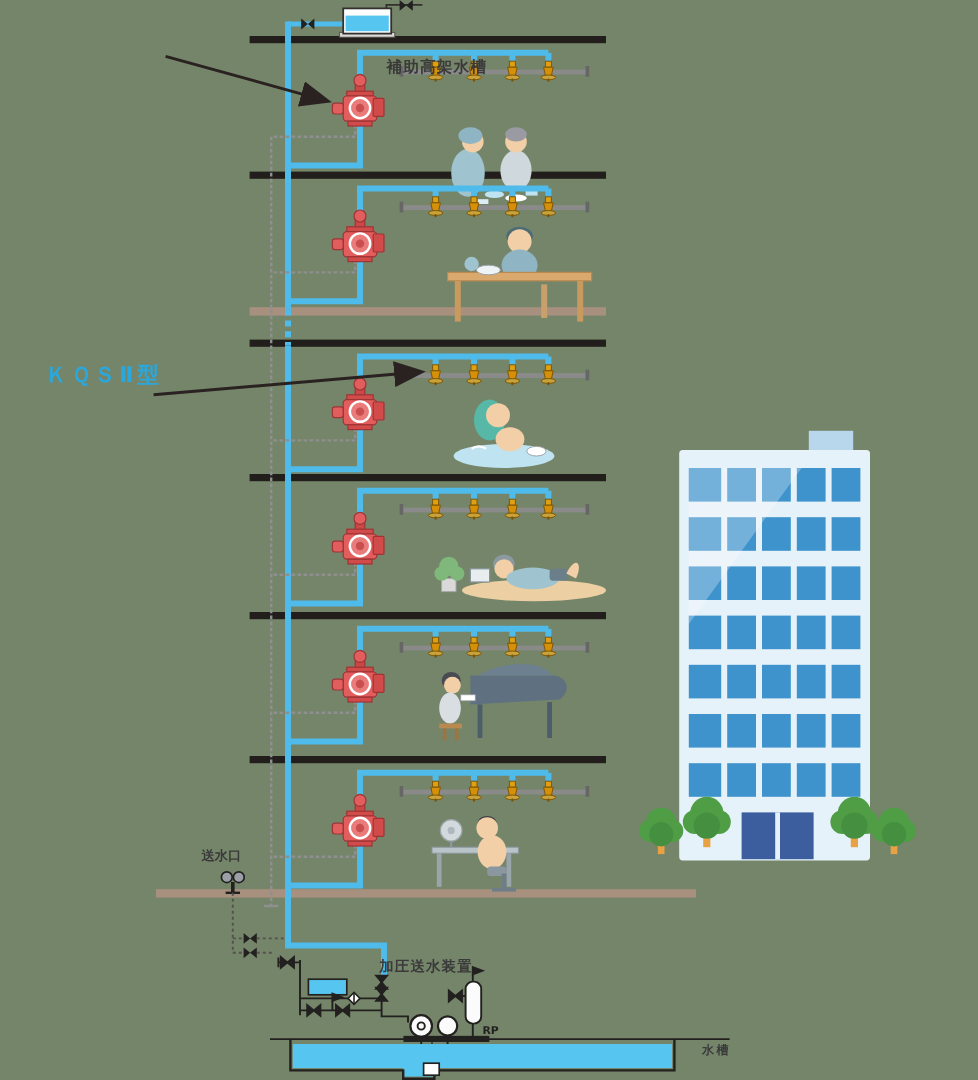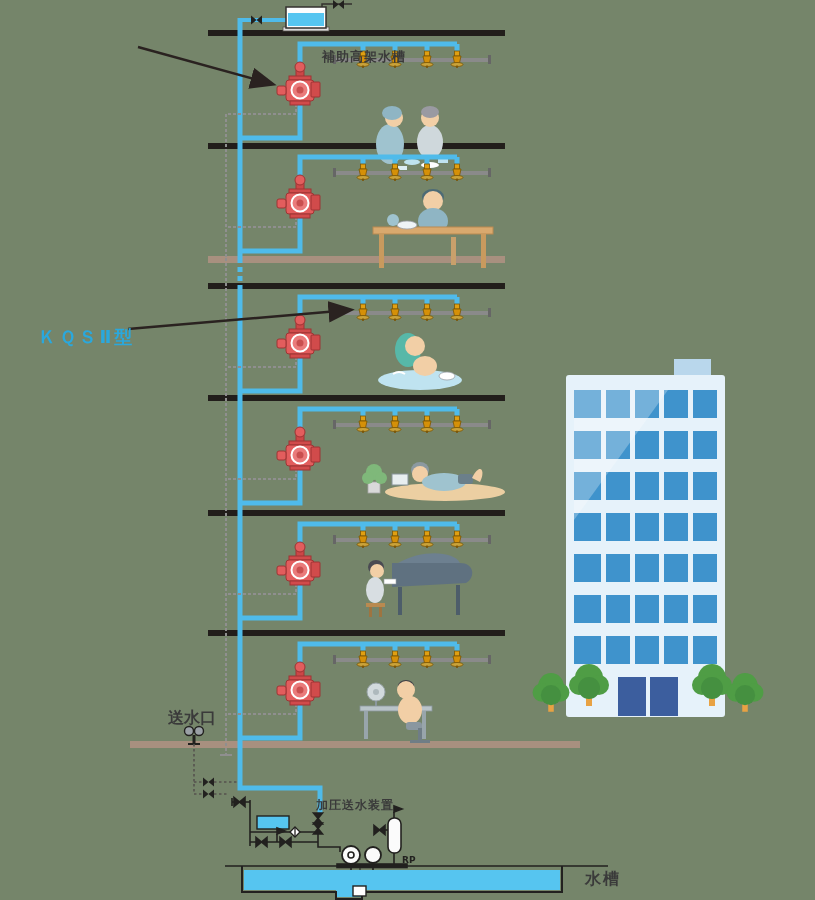--- a/index.html
+++ b/index.html
@@ -1,25 +1,25 @@
 <!DOCTYPE html>
 <html><head>
 <meta charset="utf-8">
 <style>
   html,body{margin:0;padding:0;background:#75856a;}
   .stage{position:relative;width:815px;height:900px;overflow:hidden;
          font-family:"DejaVu Sans",sans-serif;background:#75856a;}
   .stage svg{position:absolute;left:0;top:0;}
   .lbl{position:absolute;font-weight:bold;color:#3a3a3a;white-space:nowrap;line-height:1;}
   .lbl-cvr{left:8px;top:33px;font-size:21px;letter-spacing:3px;color:#ee8230;}
-  .lbl-kqs{left:38px;top:328px;font-size:18px;letter-spacing:3px;color:#2aa8dd;}
+  .lbl-kqs{left:38px;top:304px;font-size:18px;letter-spacing:3px;color:#2aa8dd;}
   .lbl-aux{left:322px;top:10px;font-size:13px;letter-spacing:1px;margin-top:40px;}
-  .lbl-inlet{left:168px;top:710px;font-size:16px;}
+  .lbl-inlet{left:168px;top:710px;font-size:11px;font-family:Liberation Mono, monospace;}
   .lbl-pump{left:316px;top:799px;font-size:12px;letter-spacing:1px;}
-  .lbl-tank{left:585px;top:871px;font-size:16px;letter-spacing:2px;text-align:center;}
+  .lbl-tank{left:585px;top:871px;font-size:10px;letter-spacing:2px;text-align:center;}
   .lbl-rp{left:402px;top:856px;font-size:9px;color:#22211f;}
 </style>
 </head>
 <body>
 
 <div class="stage">
 
 <svg width="815" height="900" viewBox="0 0 815 900">
 <defs>
   <marker id="ah" markerWidth="11" markerHeight="9" refX="9" refY="4.5" orient="auto">

